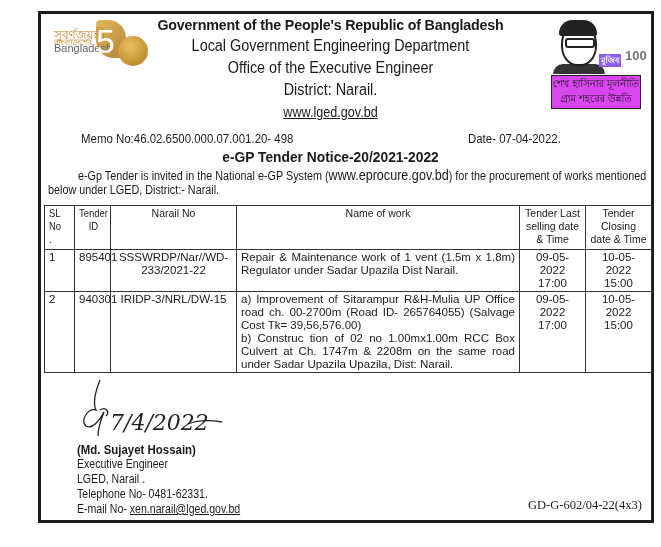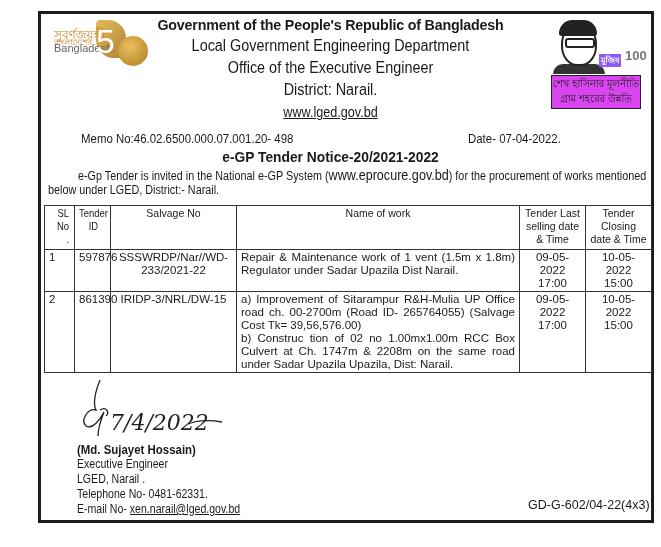--- a/index.html
+++ b/index.html
@@ -51,21 +51,21 @@
   table.tender th { font-size:10.5px; text-align:center; height:41px; }
   table.tender td.c { text-align:center; }
   table.tender td.just { text-align:justify; }
   .sq { display:inline-block; transform:scaleX(0.9); transform-origin:left; }
 
   
   .sig { left:70px; top:380px; width:160px; height:60px; }
   .sigtext { left:77px; top:442px; font-size:12px; line-height:15px; transform:scaleX(0.88); transform-origin:left; white-space:nowrap; }
   .sigtext .bold { font-weight:bold; font-size:13px; }
   .sigtext a { color:#1a1a1a; }
-  .code { left:528px; top:498px; font-size:12.5px; white-space:nowrap; }
+  .code { left:528px; top:498px; font-size:12.5px; white-space:nowrap;font-family:Liberation Serif, serif; }
 </style>
 </head>
 <body>
 
 <div class="frame"></div>
 
 <div class="abs logo50">
   <span class="shield"></span>
   <span class="circle"></span>
   <span class="bn1">বাংলাদেশের</span>
@@ -107,38 +107,38 @@
   <colgroup>
     <col style="width:30px">
       <col style="width:36px">
       <col style="width:126px">
     <col style="width:283px">
       <col style="width:66px">
       <col style="width:66px">
   </colgroup>
   <tbody>
       <tr>
-    <th style="text-align:right;"><span class="sq">SL<br>No<br>.</span></th>
+    <th style="text-align:left;"><span class="sq">SL<br>No<br>.</span></th>
     <th><span class="sq">Tender<br>ID</span></th>
-    <th>Salvage No</th>
+    <th>Narail No</th>
     <th>Name of work</th>
     <th>Tender Last selling date &amp; Time</th>
     <th>Tender Closing date &amp; Time</th>
   </tr>
   <tr>
     <td>1</td>
-    <td>597876</td>
+    <td>895401</td>
     <td class="c">SSSWRDP/Nar//WD-233/2021-22</td>
     <td class="just">Repair &amp; Maintenance work of 1 vent (1.5m x 1.8m) Regulator under Sadar Upazila Dist Narail.</td>
     <td class="c">09-05-2022 17:00</td>
     <td class="c">10-05-2022 15:00</td>
   </tr>
   <tr>
     <td>2</td>
-    <td>861390</td>
+    <td>940301</td>
     <td class="c">IRIDP-3/NRL/DW-15</td>
     <td class="just">
       <div>a) Improvement of Sitarampur R&amp;H-Mulia UP Office road ch. 00-2700m (Road ID- 265764055) (Salvage Cost Tk= 39,56,576.00)</div>
       <div>b) Construc  tion of 02 no 1.00mx1.00m RCC Box Culvert at Ch. 1747m &amp; 2208m on the same road under Sadar Upazila Upazila, Dist: Narail.</div>
     </td>
     <td class="c">09-05-2022 17:00</td>
     <td class="c">10-05-2022 15:00</td>
   </tr>
 </tbody>
   </table>

